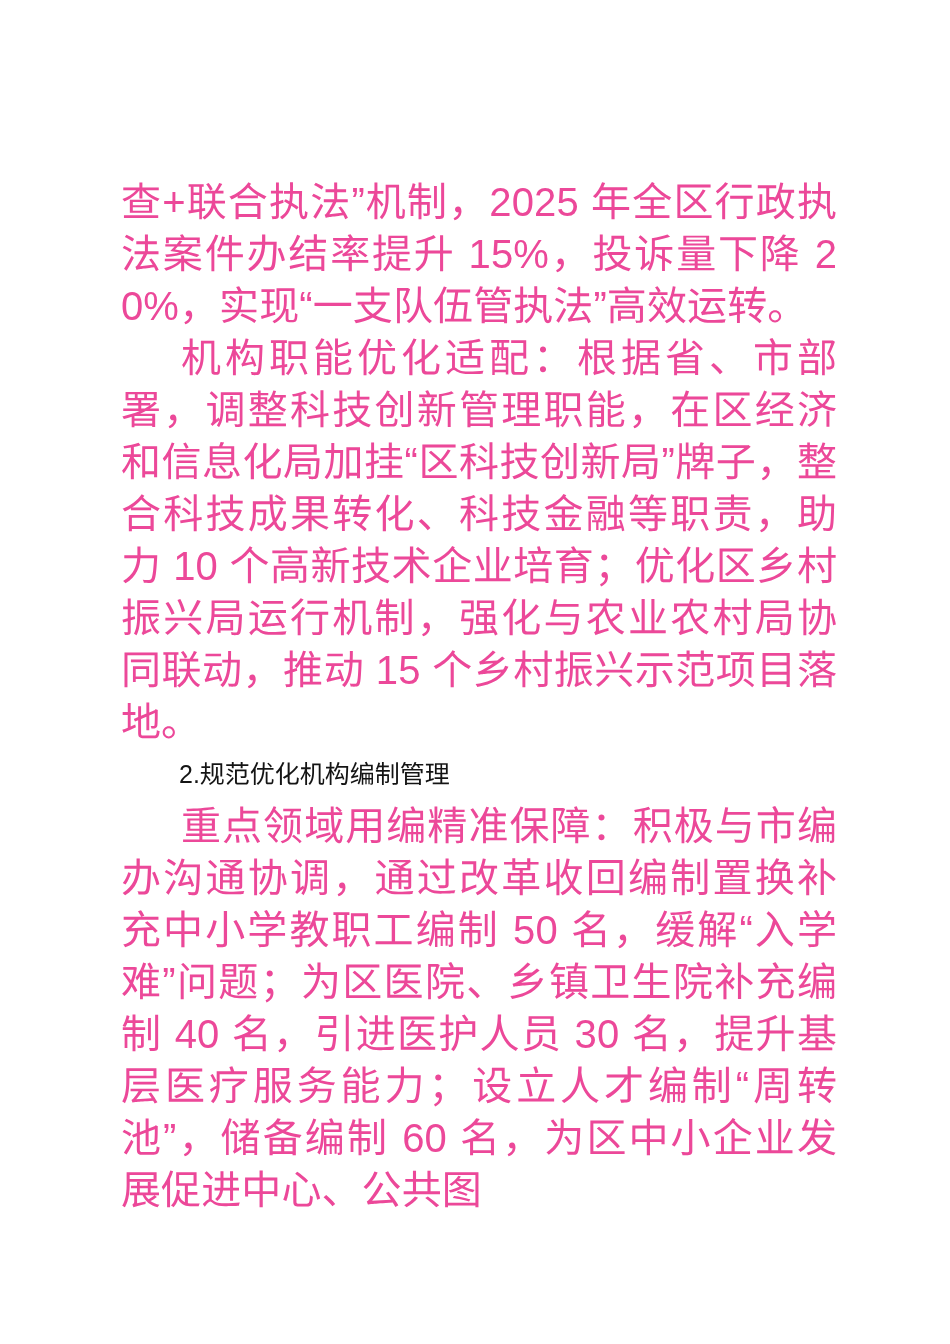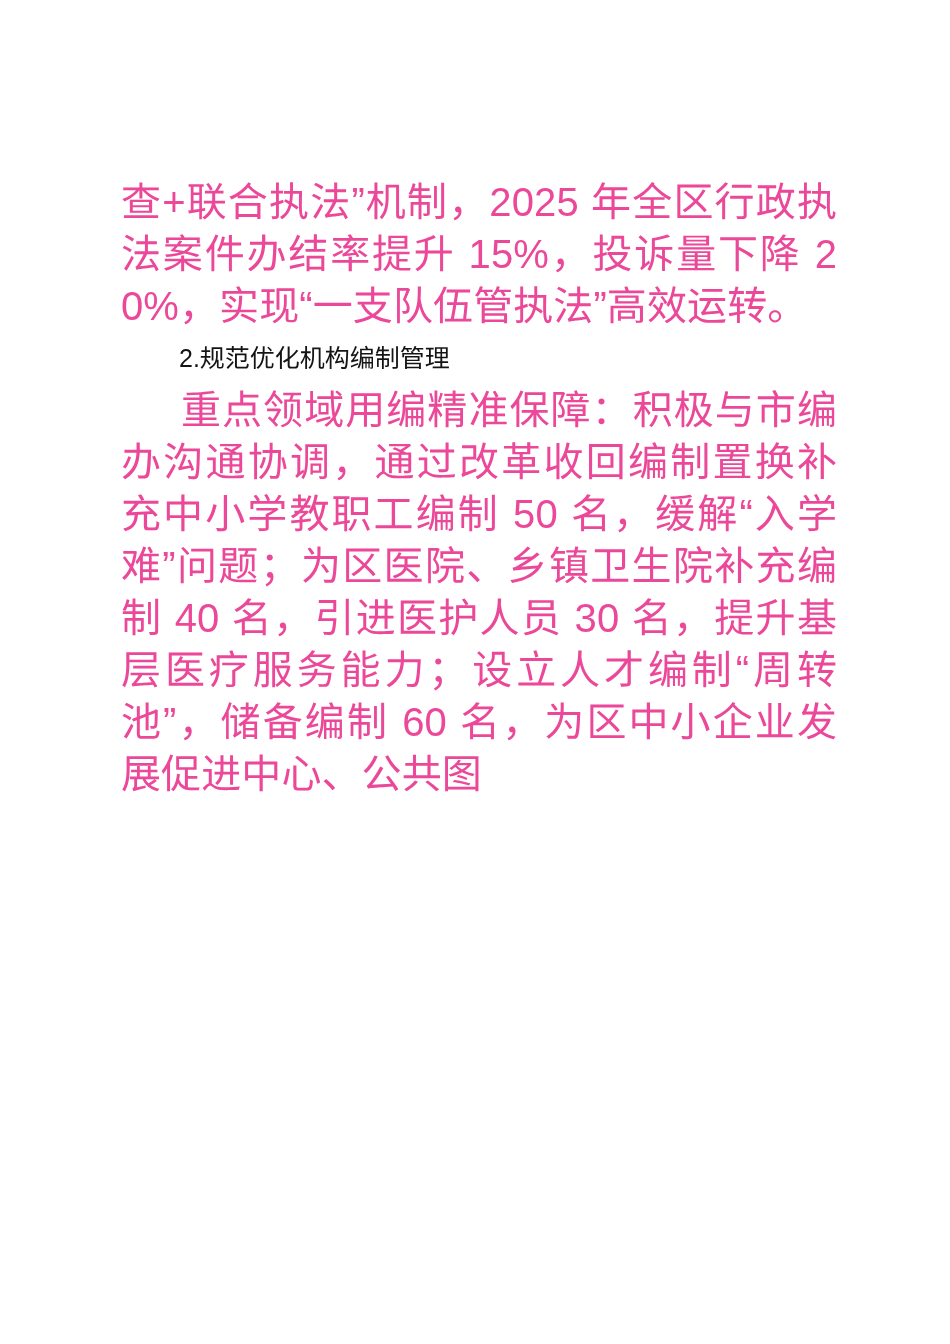--- a/index.html
+++ b/index.html
@@ -69,19 +69,20 @@
 </style>
 </head>
 <body>
 
 <div class="page">
   <div class="page-body">
 
     <p class="para continued">查+联合执法”机制，2025 年全区行政执法案件办结率提升 15%，投诉量下降 20%，实现“一支队伍管执法”高效运转。</p>
 
 
+    <p class="para indent">机构职能优化适配：根据省、市部署，调整科技创新管理职能，在区经济和信息化局加挂“区科技创新局”牌子，整合科技成果转化、科技金融等职责，助力 10 个高新技术企业培育；优化区乡村振兴局运行机制，强化与农业农村局协同联动，推动 15 个乡村振兴示范项目落地。</p>
 
     <p class="heading-line">2.规范优化机构编制管理</p>
 
     <p class="para indent">重点领域用编精准保障：积极与市编办沟通协调，通过改革收回编制置换补充中小学教职工编制 50 名，缓解“入学难”问题；为区医院、乡镇卫生院补充编制 40 名，引进医护人员 30 名，提升基层医疗服务能力；设立人才编制“周转池”，储备编制 60 名，为区中小企业发展促进中心、公共图</p>
 
   </div>
 </div>
 
 </body></html>

